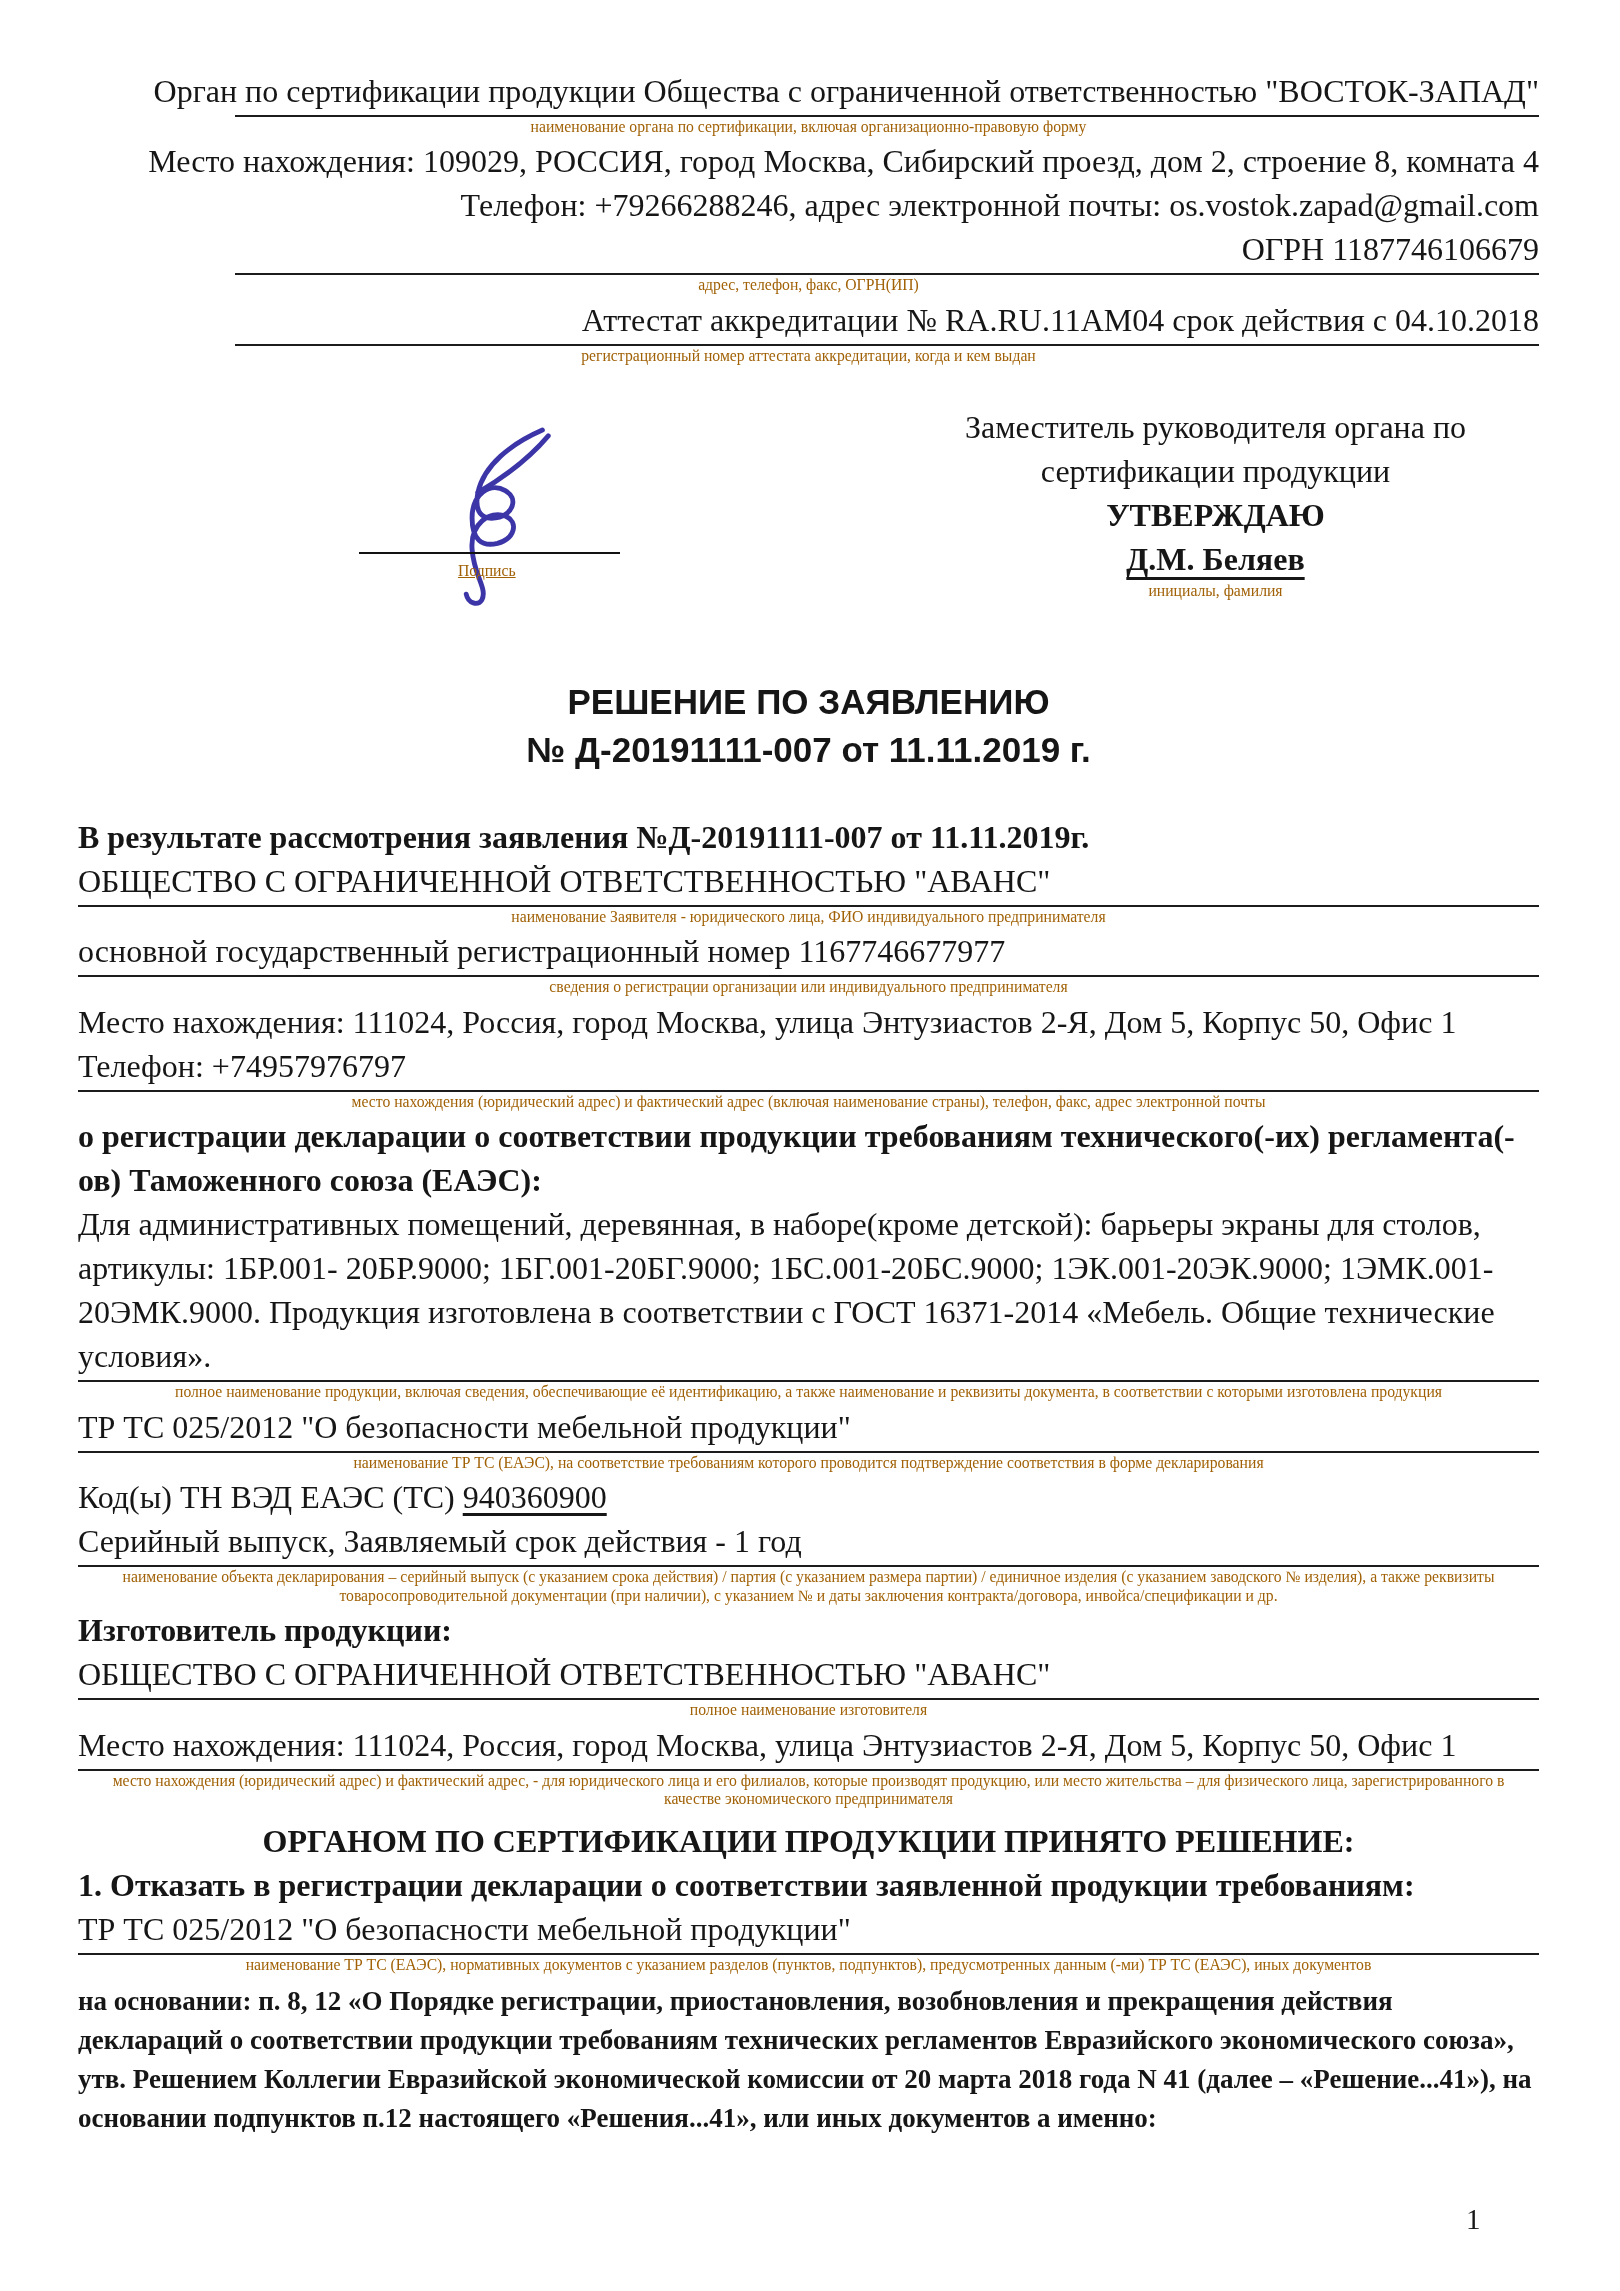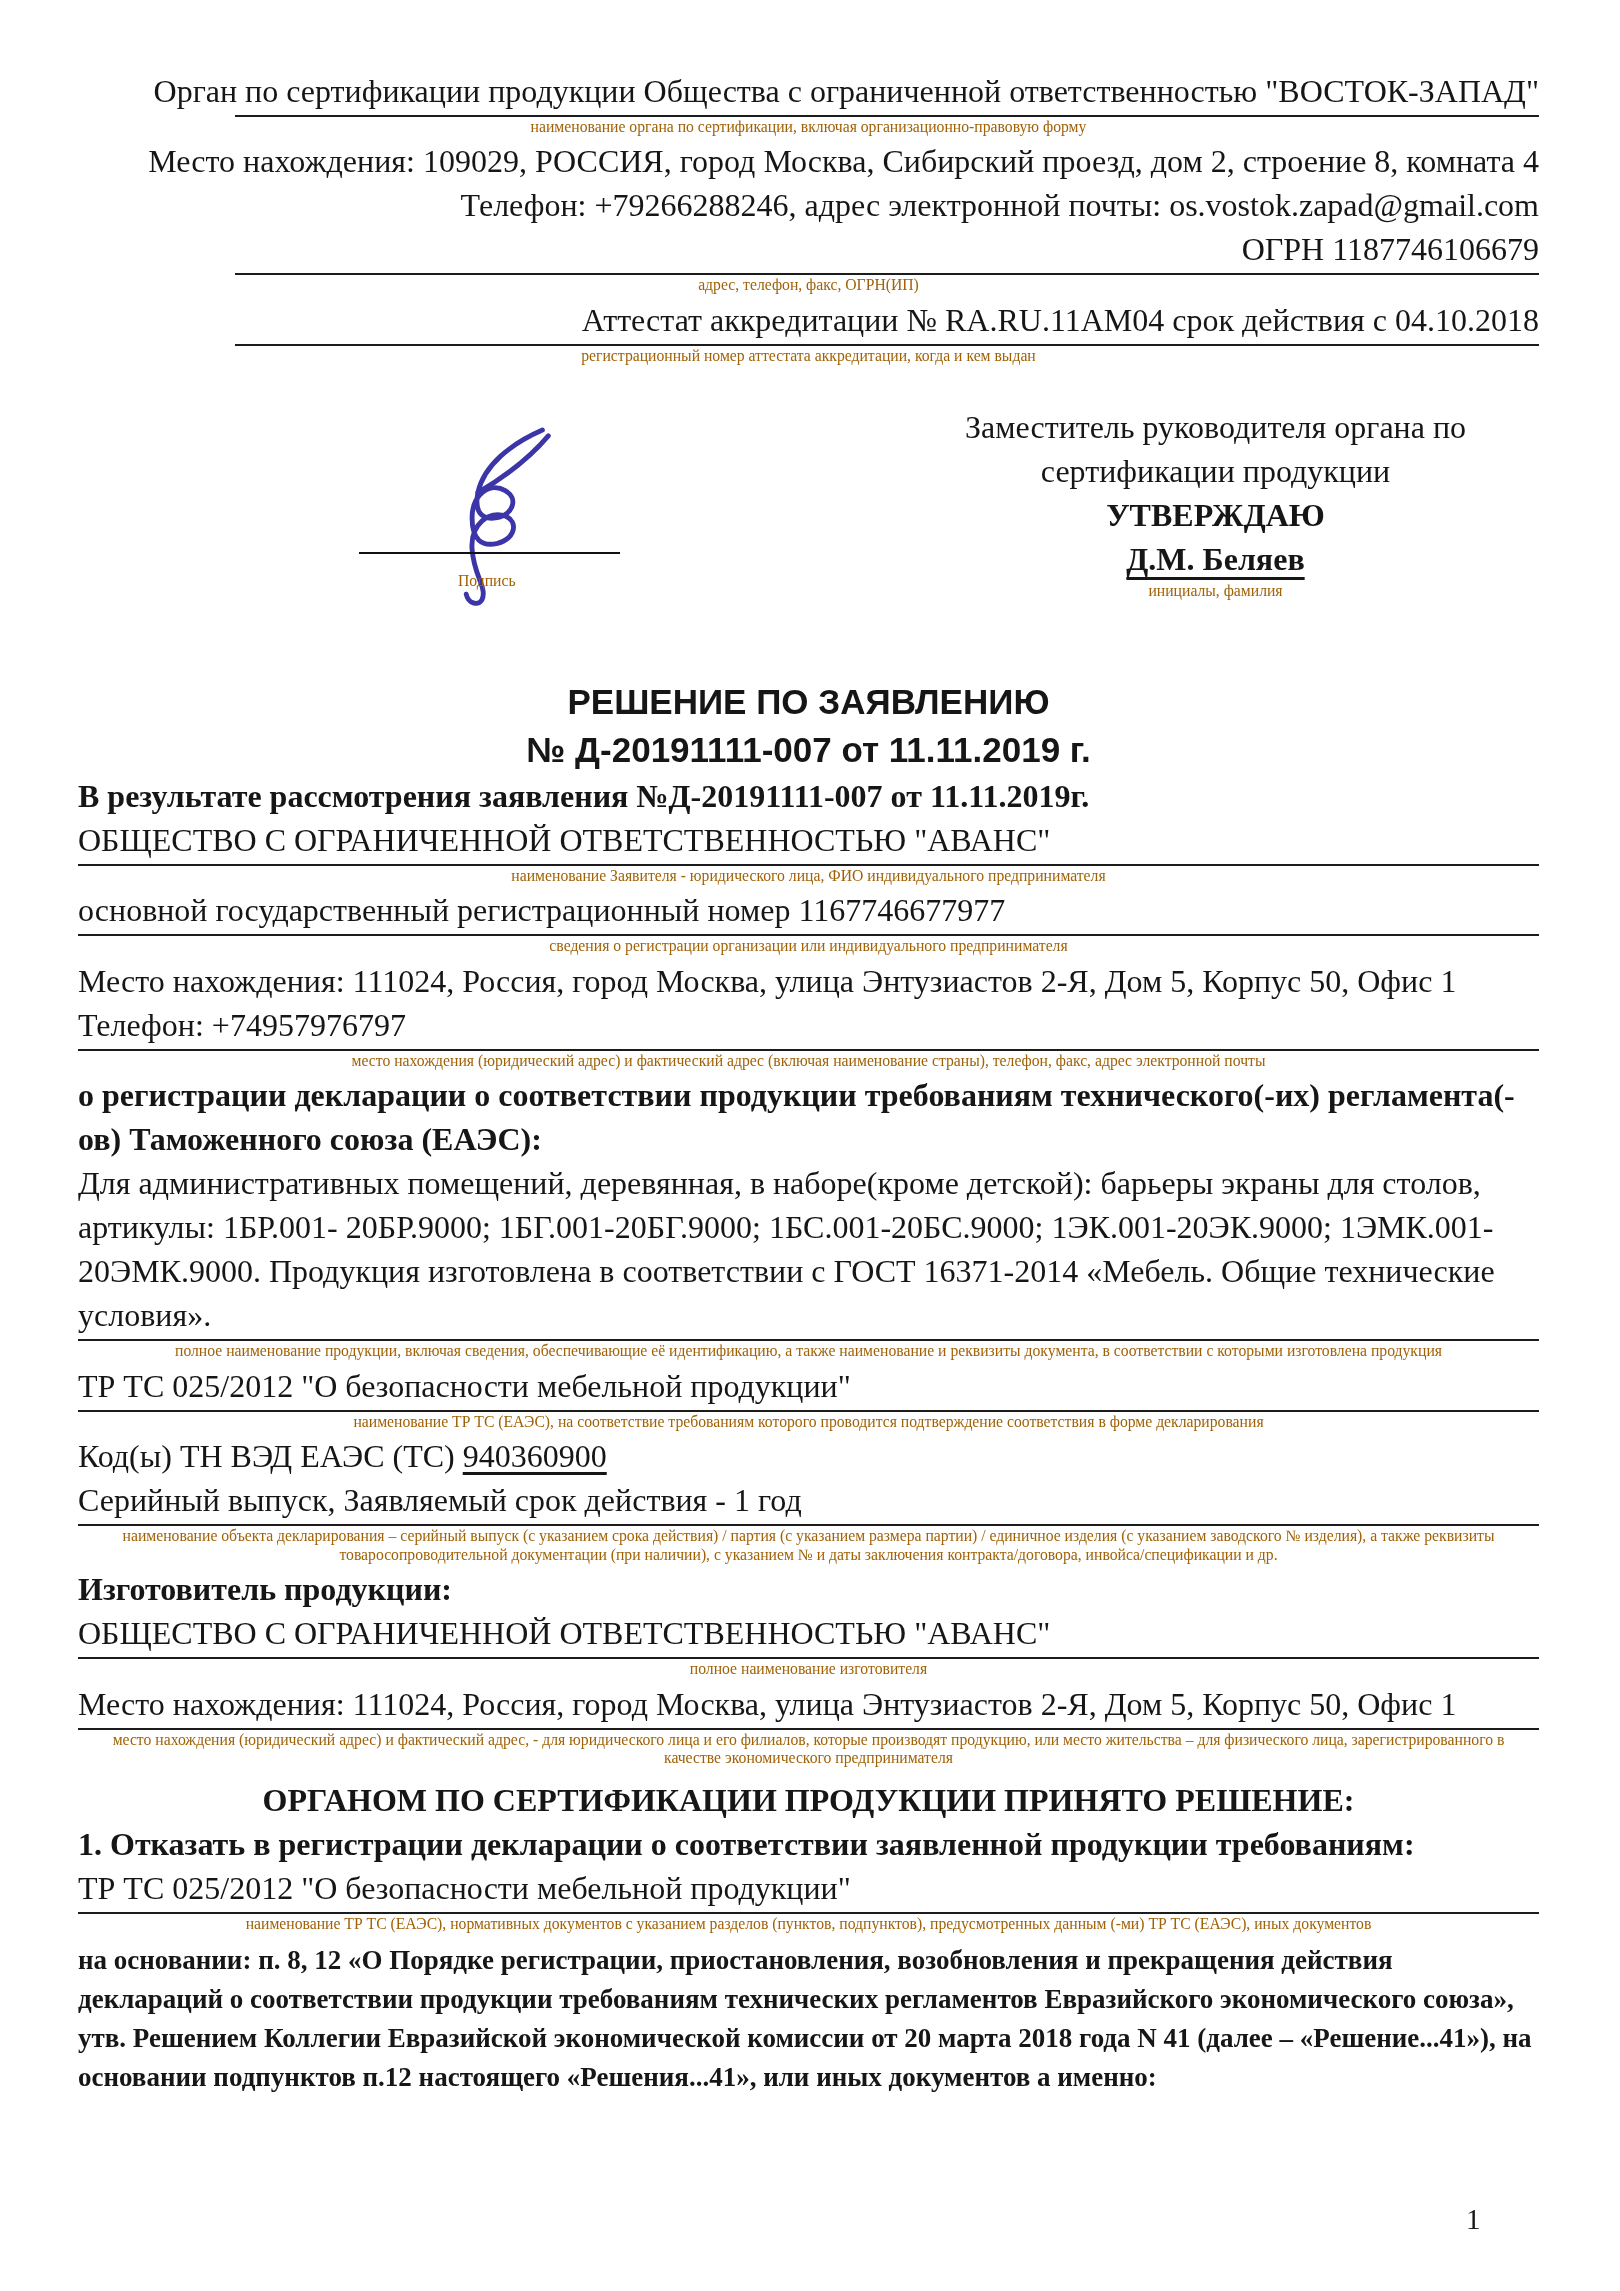--- a/index.html
+++ b/index.html
@@ -22,26 +22,26 @@
   .rule{border-top:2px solid #1c1c1c;margin:2px 0 1px 0;}
   .rule-indent{margin-left:157px;}
   .caption{
     font-size:15.7px;line-height:18.6px;color:#a16207;
     text-align:center;margin:1px 0 2.9px 0;
     font-family:"Liberation Serif", serif;
   }
   .approval{display:flex;margin-top:39px;}
   .sig-area{position:relative;width:588px;height:208px;flex:none;}
   .sig-line{position:absolute;left:281px;top:147px;width:261px;border-top:2.9px solid #111;}
-  .sig-caption{position:absolute;left:380px;top:166px;text-align:left;}
+  .sig-caption{position:absolute;left:380px;top:156px;text-align:left;text-decoration:underline;}
   .sig-svg{position:absolute;left:355px;top:17.6px;}
   .appr-text{width:647px;margin-left:auto;text-align:center;}
   .appr-name{text-decoration:underline;text-underline-offset:6.9px;}
   .doc-title{font-size:35px;line-height:48px;margin-top:65px;}
-  .body-block{}
+  .body-block{margin-top:41px;}
   .underline-code{text-decoration:underline;text-underline-offset:4.9px;}
   .caption-wide{padding:0 9.8px;}
   .basis{font-size:27px;line-height:39px;margin-top:7.8px;}
   .decision-head{margin-top:9.8px;}
   .page-number{position:absolute;left:1466px;top:2203px;font-size:29px;}
 </style>
 </head>
 <body>
 
 <div class="page">

